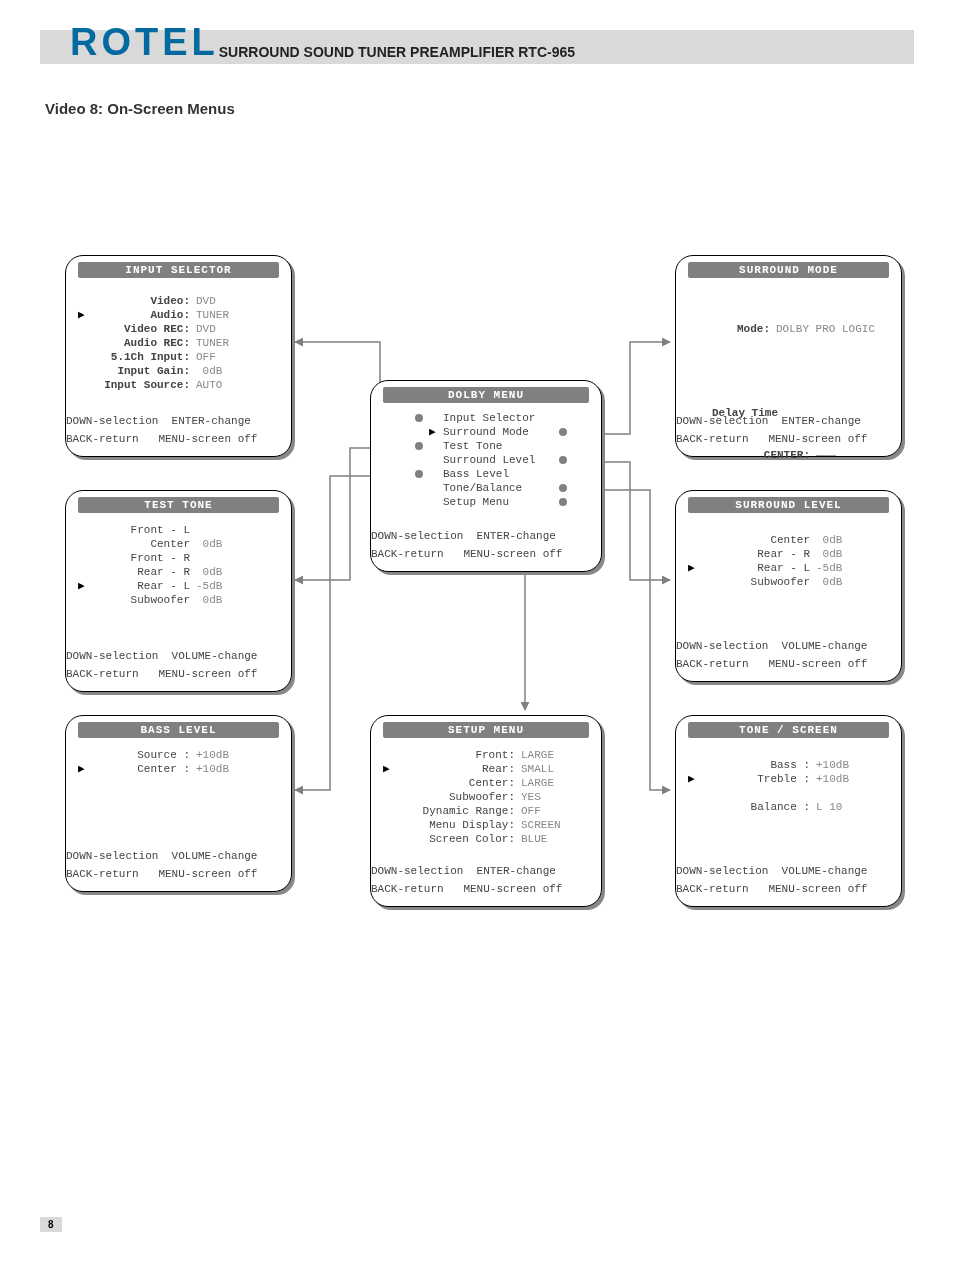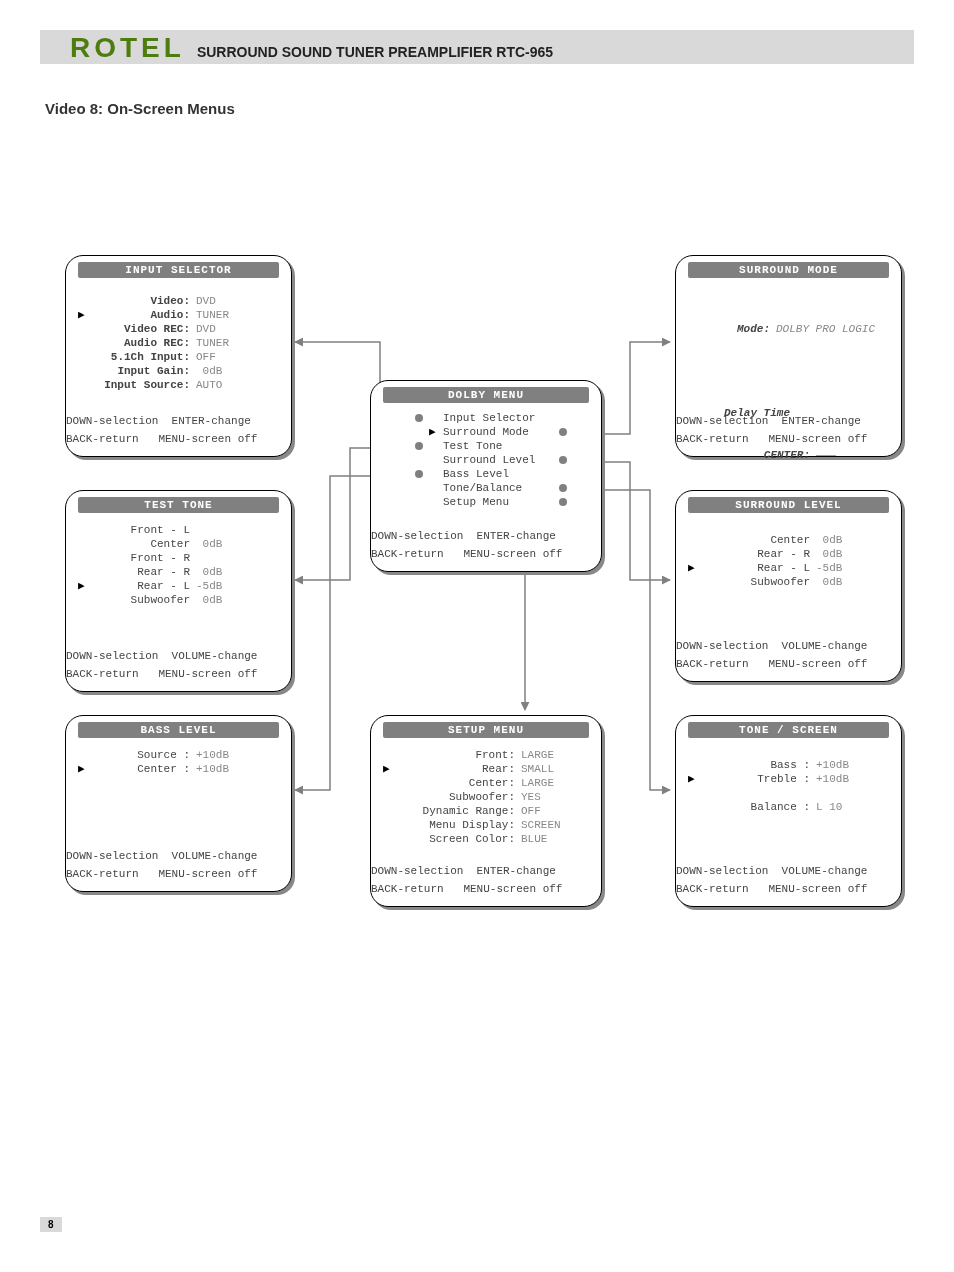--- a/index.html
+++ b/index.html
@@ -18,30 +18,29 @@
     top: 30px;
     height: 34px;
     background: #d9d9d9;
     display: flex;
     align-items: flex-end;
     padding-left: 30px;
   }
   .brand {
     font-family: "Arial Black", Arial, sans-serif;
     font-weight: 900;
-    font-size: 28px;
+    font-size: 38px;
     letter-spacing: 4px;
-    color: #4d7c0f;
+    color: #0369a1;
   }
   .model {
     font-family: Arial, sans-serif;
     font-weight: bold;
     font-size: 14px;
     color: #222;
-    margin-left: 12px;
     margin-bottom: 4px;
   }
   .figure-title {
     position: absolute;
     left: 45px;
     top: 100px;
     font-weight: bold;
     font-size: 15px;
     color: #333;
   }
@@ -174,24 +173,24 @@
 
   <div class="box" style="left:15px; top:5px; width:225px; height:200px;">
     <div class="title">INPUT SELECTOR</div>
     <div class="body" id="body-input-selector" style="top:38px;"><div class="row"><span class="mark"></span><span class="label" style="width: 100px; font-weight: bold;">Video:</span><span class="value">DVD</span></div><div class="row"><span class="mark">▶</span><span class="label" style="width: 100px; font-weight: bold;">Audio:</span><span class="value">TUNER</span></div><div class="row"><span class="mark"></span><span class="label" style="width: 100px; font-weight: bold;">Video REC:</span><span class="value">DVD</span></div><div class="row"><span class="mark"></span><span class="label" style="width: 100px; font-weight: bold;">Audio REC:</span><span class="value">TUNER</span></div><div class="row"><span class="mark"></span><span class="label" style="width: 100px; font-weight: bold;">5.1Ch Input:</span><span class="value">OFF</span></div><div class="row"><span class="mark"></span><span class="label" style="width: 100px; font-weight: bold;">Input Gain:</span><span class="value"> 0dB</span></div><div class="row"><span class="mark"></span><span class="label" style="width: 100px; font-weight: bold;">Input Source:</span><span class="value">AUTO</span></div></div>
     <div class="footer">DOWN-selection  ENTER-change
 BACK-return   MENU-screen off</div>
   </div>
 
   <div class="box" style="left:625px; top:5px; width:225px; height:200px;">
     <div class="title">SURROUND MODE</div>
-    <div class="body" style="top:38px;font-style:italic;">
+    <div class="body" style="top:38px;">
       <div class="row"><span class="mark"></span><span class="label" style="width:70px; font-weight:bold;">Mode:</span><span class="value">DOLBY PRO LOGIC</span></div>
       <div class="row"></div>
-      <div class="row"><span class="mark"></span><span class="label" style="width:90px; text-align:right; font-weight:bold;">Delay Time</span></div>
+      <div class="row"><span class="mark"></span><span class="label" style="width:90px; text-align:center; font-weight:bold;">Delay Time</span></div>
       <div class="row"><span class="mark"></span><span class="label" style="width:110px; font-weight:bold;">CENTER:</span><span class="value">———</span></div>
       <div class="row"><span class="mark" style="width:46px;text-align:right;">▶ </span><span class="label" style="width:64px; font-weight:bold;">REAR:</span><span class="value">20ms</span></div>
     </div>
     <div class="footer">DOWN-selection  ENTER-change
 BACK-return   MENU-screen off</div>
   </div>
 
   <div class="box" style="left:320px; top:130px; width:230px; height:190px;">
     <div class="title">DOLBY MENU</div>
     <div class="body" id="body-main-menu" style="top:30px; font-weight:normal;"><div class="row" style="position: relative;"><span style="width: 40px; text-align: right; padding-right: 6px;"><span class="dot"></span></span><span class="mark" style="width: 14px;"></span><span style="flex: 1 1 0%;">Input Selector</span><span style="width: 30px; text-align: left;"></span></div><div class="row" style="position: relative;"><span style="width: 40px; text-align: right; padding-right: 6px;"></span><span class="mark" style="width: 14px;">▶</span><span style="flex: 1 1 0%;">Surround Mode</span><span style="width: 30px; text-align: left;"><span class="dot"></span></span></div><div class="row" style="position: relative;"><span style="width: 40px; text-align: right; padding-right: 6px;"><span class="dot"></span></span><span class="mark" style="width: 14px;"></span><span style="flex: 1 1 0%;">Test Tone</span><span style="width: 30px; text-align: left;"></span></div><div class="row" style="position: relative;"><span style="width: 40px; text-align: right; padding-right: 6px;"></span><span class="mark" style="width: 14px;"></span><span style="flex: 1 1 0%;">Surround Level</span><span style="width: 30px; text-align: left;"><span class="dot"></span></span></div><div class="row" style="position: relative;"><span style="width: 40px; text-align: right; padding-right: 6px;"><span class="dot"></span></span><span class="mark" style="width: 14px;"></span><span style="flex: 1 1 0%;">Bass Level</span><span style="width: 30px; text-align: left;"></span></div><div class="row" style="position: relative;"><span style="width: 40px; text-align: right; padding-right: 6px;"></span><span class="mark" style="width: 14px;"></span><span style="flex: 1 1 0%;">Tone/Balance</span><span style="width: 30px; text-align: left;"><span class="dot"></span></span></div><div class="row" style="position: relative;"><span style="width: 40px; text-align: right; padding-right: 6px;"></span><span class="mark" style="width: 14px;"></span><span style="flex: 1 1 0%;">Setup Menu</span><span style="width: 30px; text-align: left;"><span class="dot"></span></span></div></div>

